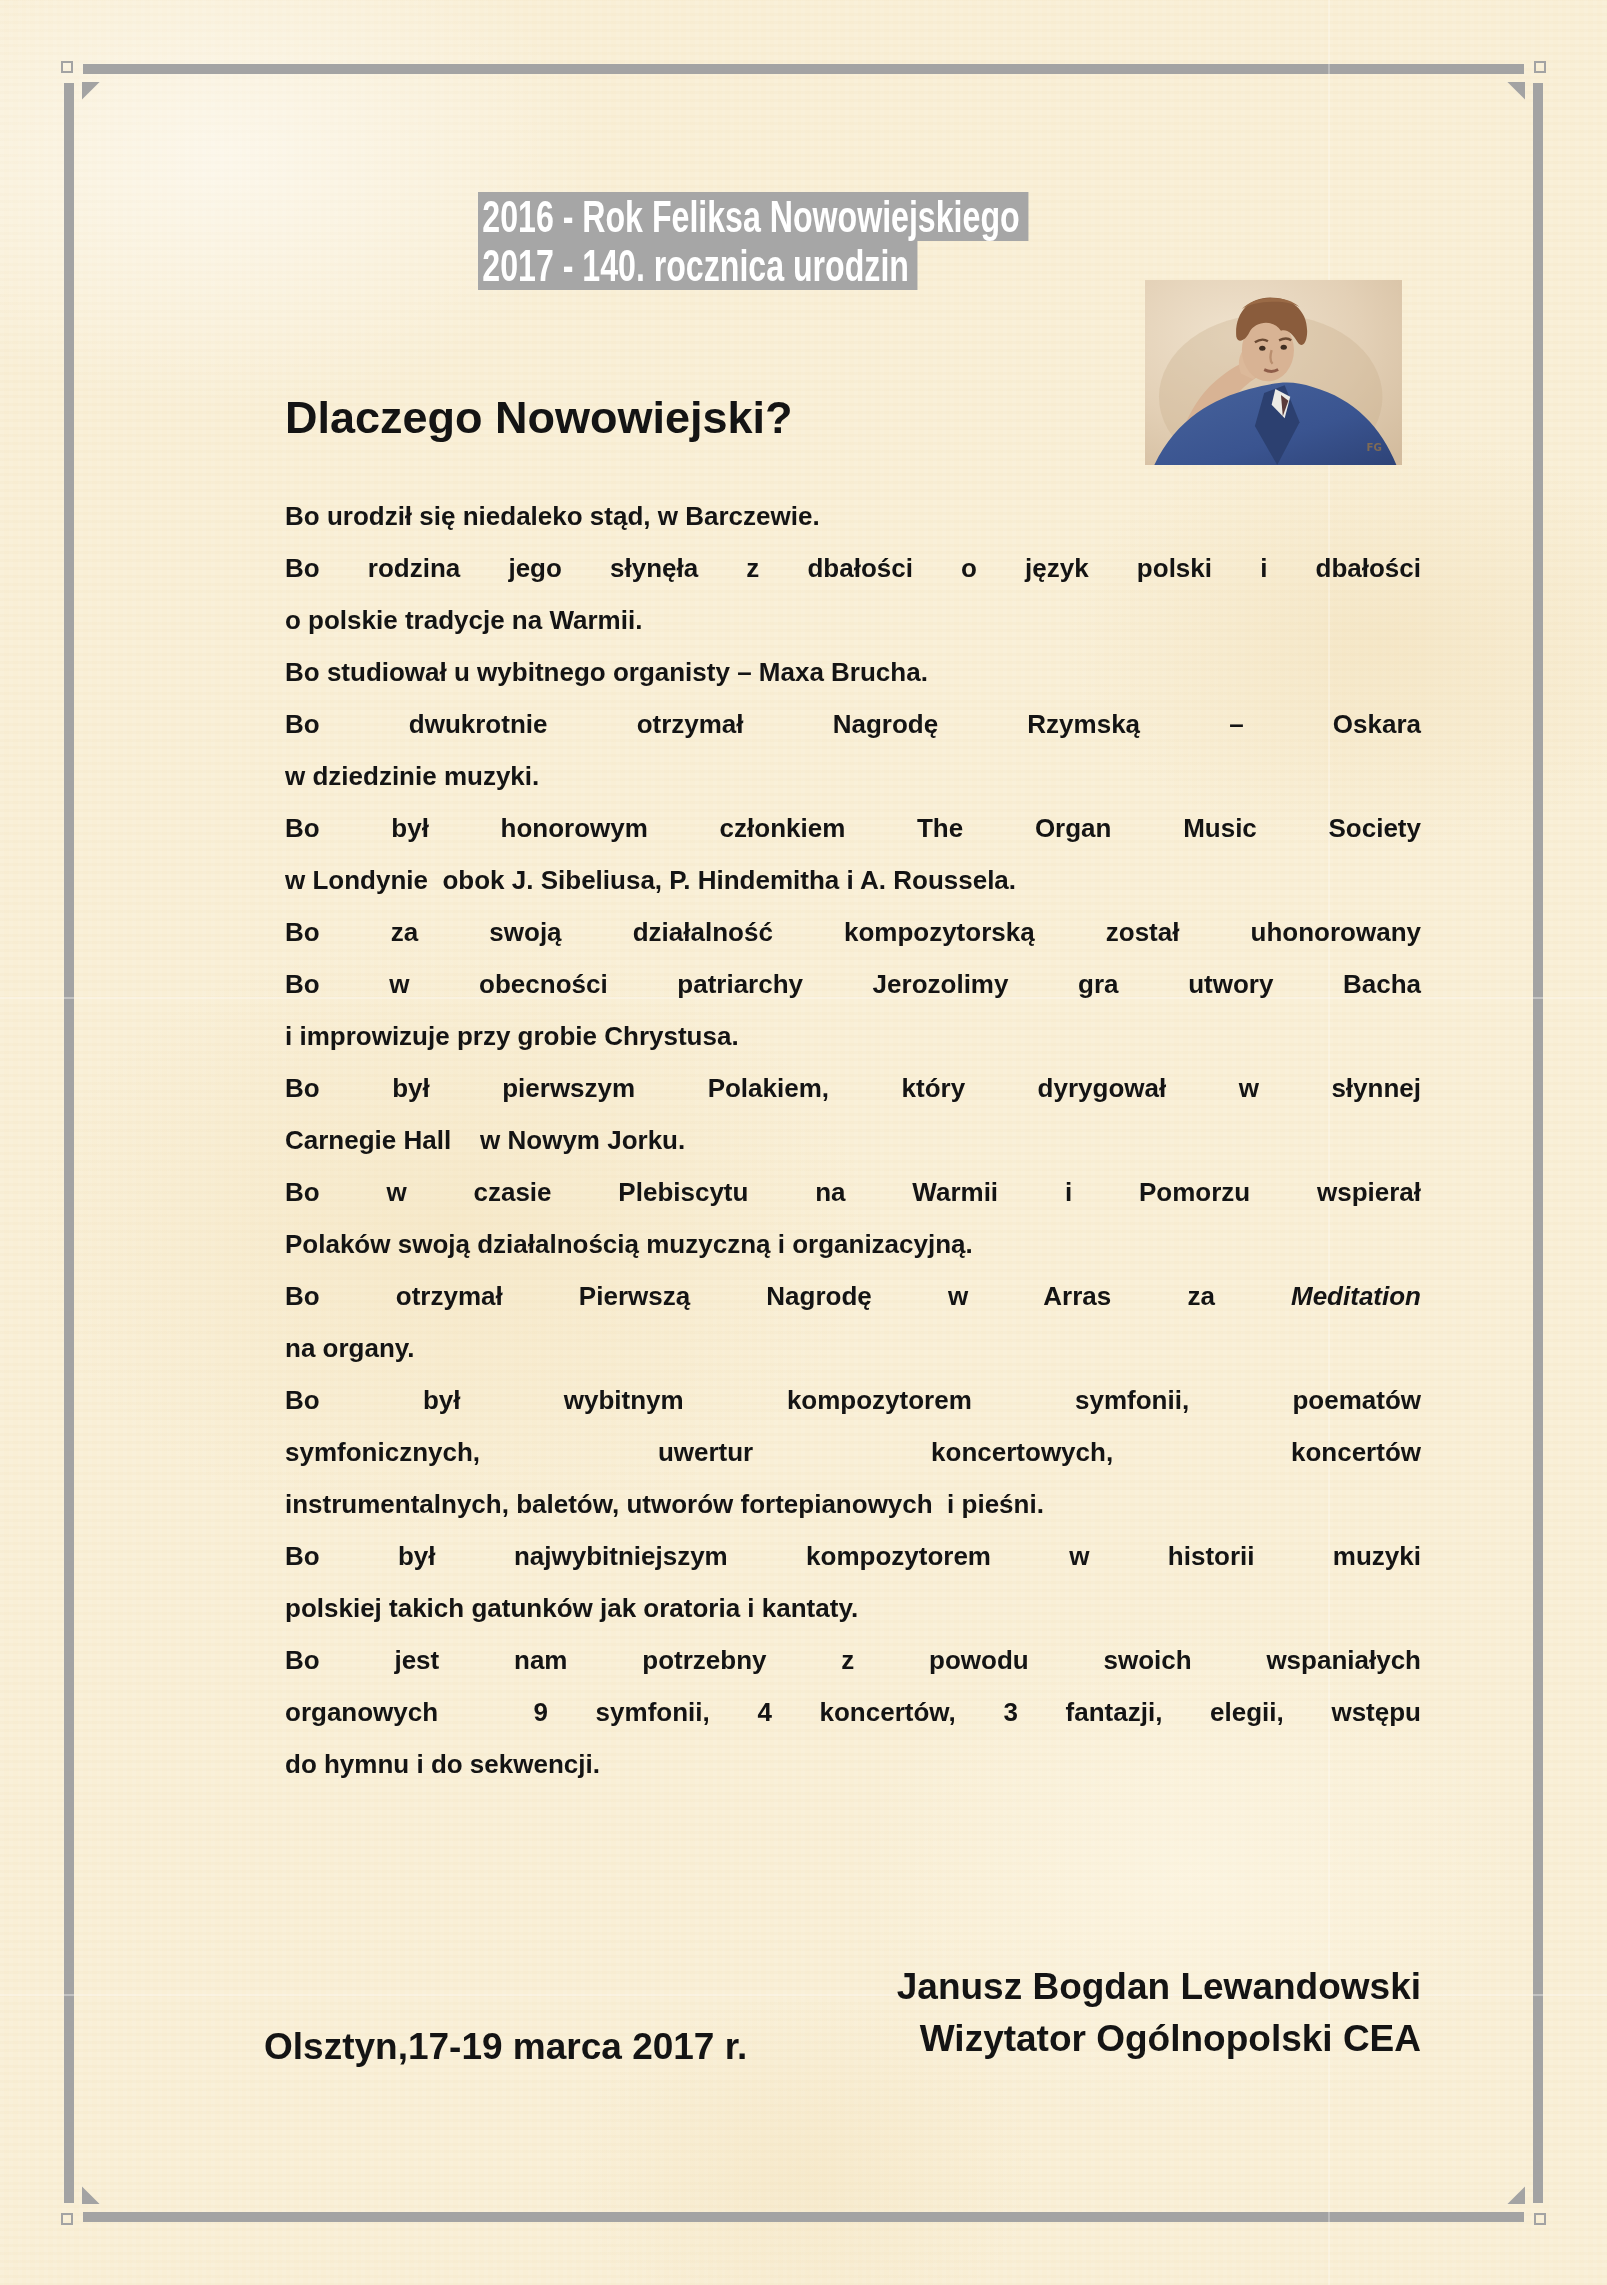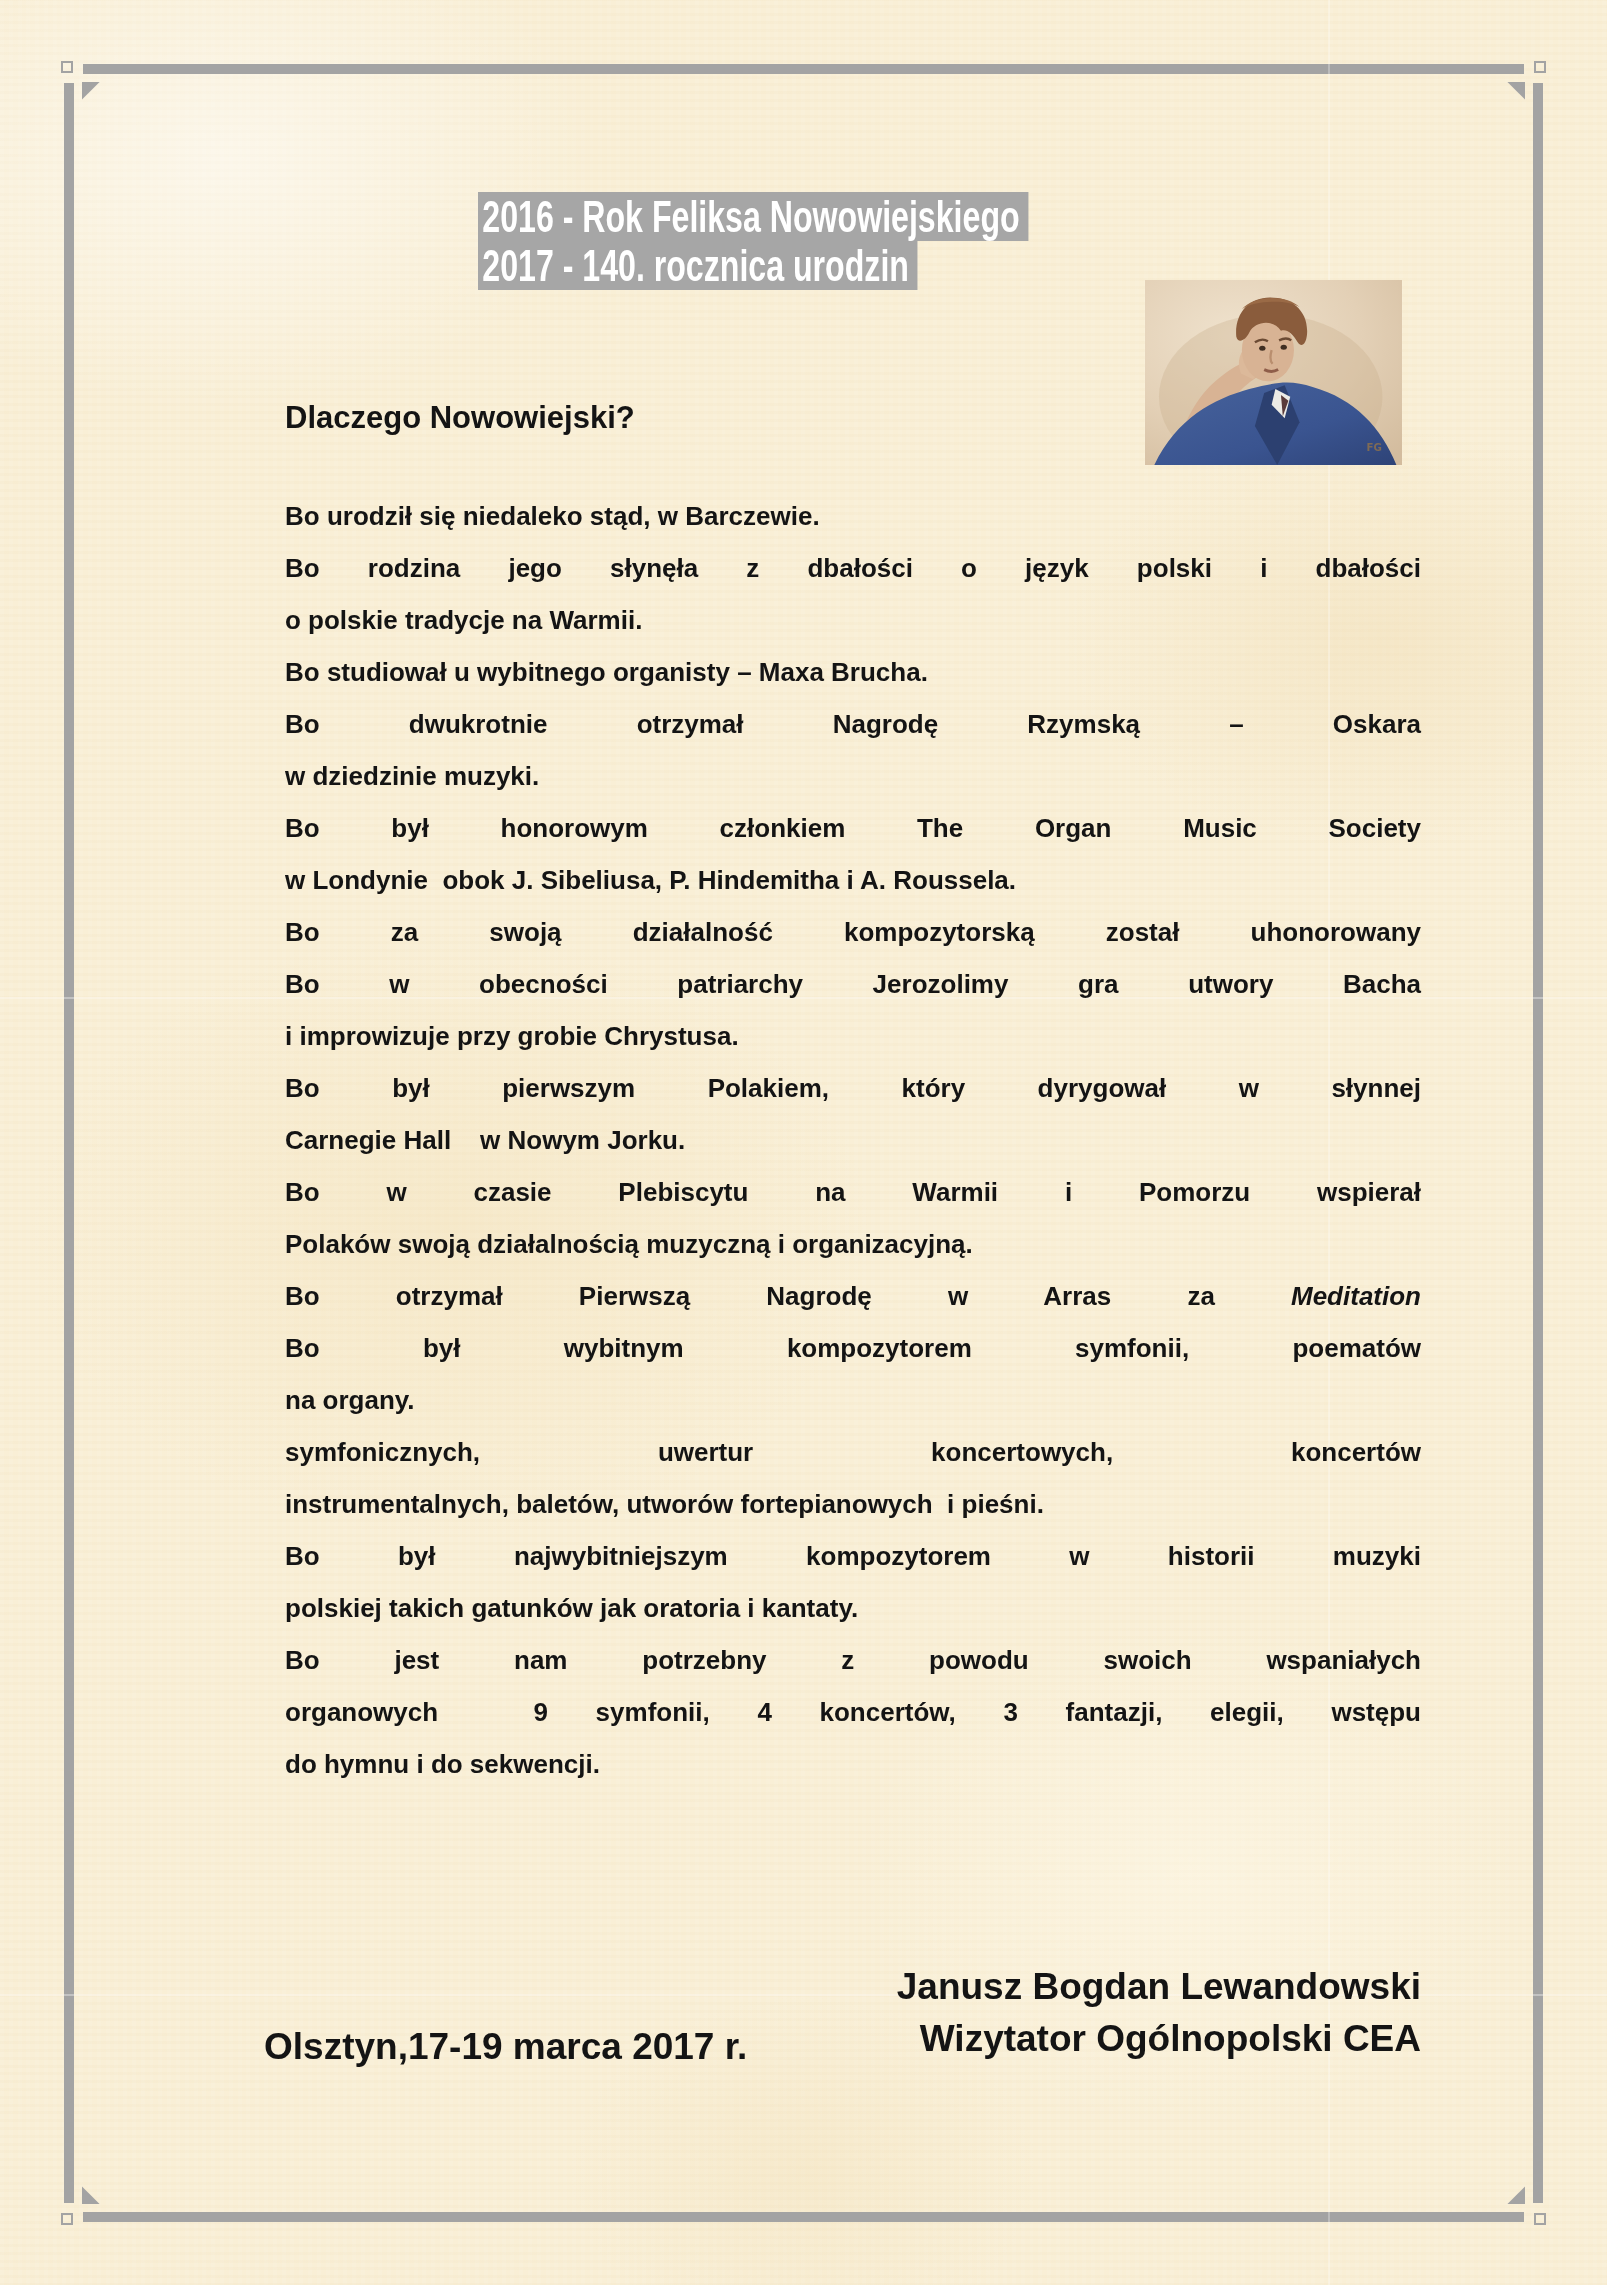--- a/index.html
+++ b/index.html
@@ -34,21 +34,21 @@
   
   .seam-h{position:absolute;left:0;right:0;height:2px;background:rgba(255,255,255,.35);}
   .seam-v{position:absolute;top:0;bottom:0;width:2px;background:rgba(255,255,255,.28);}
   
   .header-block{position:absolute;left:478px;top:192px;}
   .hl-line{height:49px;}
   .hl{display:inline-block;transform:scaleX(.73);transform-origin:0 50%;
       background:var(--highlight,#a6a6a6);color:var(--highlight-text,#fff);
       font-size:44px;line-height:49px;padding:0 11.7px 0 5.9px;letter-spacing:0;white-space:nowrap;}
   
-  .title{position:absolute;left:285px;top:392px;font-size:31px;line-height:52px;white-space:nowrap;}
+  .title{position:absolute;left:285px;top:392px;font-size:45px;line-height:52px;white-space:nowrap;}
   .body-text{position:absolute;left:285px;top:490px;width:1136px;font-size:26px;}
   .line{height:52px;line-height:52px;white-space:nowrap;text-align:left;}
   .line.j{text-align:justify;text-align-last:justify;}
   .line i{}
   
   .signature{position:absolute;left:285px;top:1961px;width:1136px;text-align:right;font-size:37px;line-height:52px;}
   .date-line{position:absolute;left:264px;top:2021px;font-size:37px;line-height:52px;white-space:nowrap;}
   
   .portrait{position:absolute;left:1145px;top:280px;width:257px;height:185px;}
   .portrait svg{display:block;width:100%;height:100%;}
@@ -130,22 +130,22 @@
     <div class="line j">Bo był honorowym członkiem The Organ Music Society</div>
     <div class="line">w Londynie&nbsp; obok J. Sibeliusa, P. Hindemitha i A. Roussela.</div>
     <div class="line j">Bo za swoją działalność kompozytorską został uhonorowany</div>
     <div class="line j">Bo w obecności patriarchy Jerozolimy gra utwory Bacha</div>
     <div class="line">i improwizuje przy grobie Chrystusa.</div>
     <div class="line j">Bo był pierwszym Polakiem, który dyrygował w słynnej</div>
     <div class="line">Carnegie Hall&nbsp;&nbsp;&nbsp; w Nowym Jorku.</div>
     <div class="line j">Bo w czasie Plebiscytu na Warmii i Pomorzu wspierał</div>
     <div class="line">Polaków swoją działalnością muzyczną i organizacyjną.</div>
     <div class="line j"><span>Bo otrzymał Pierwszą Nagrodę w Arras za </span><i>Meditation</i></div>
+    <div class="line">na organy.</div>
     <div class="line j">Bo był wybitnym kompozytorem symfonii, poematów</div>
-    <div class="line">na organy.</div>
     <div class="line j">symfonicznych, uwertur koncertowych, koncertów</div>
     <div class="line">instrumentalnych, baletów, utworów fortepianowych&nbsp; i pieśni.</div>
     <div class="line j">Bo był najwybitniejszym kompozytorem w historii muzyki</div>
     <div class="line">polskiej takich gatunków jak oratoria i kantaty.</div>
     <div class="line j">Bo jest nam potrzebny z powodu swoich wspaniałych</div>
     <div class="line j">organowych&nbsp; 9 symfonii, 4 koncertów, 3 fantazji, elegii, wstępu</div>
     <div class="line">do hymnu i do sekwencji.</div>
   </div>
 
 <div class="signature">

